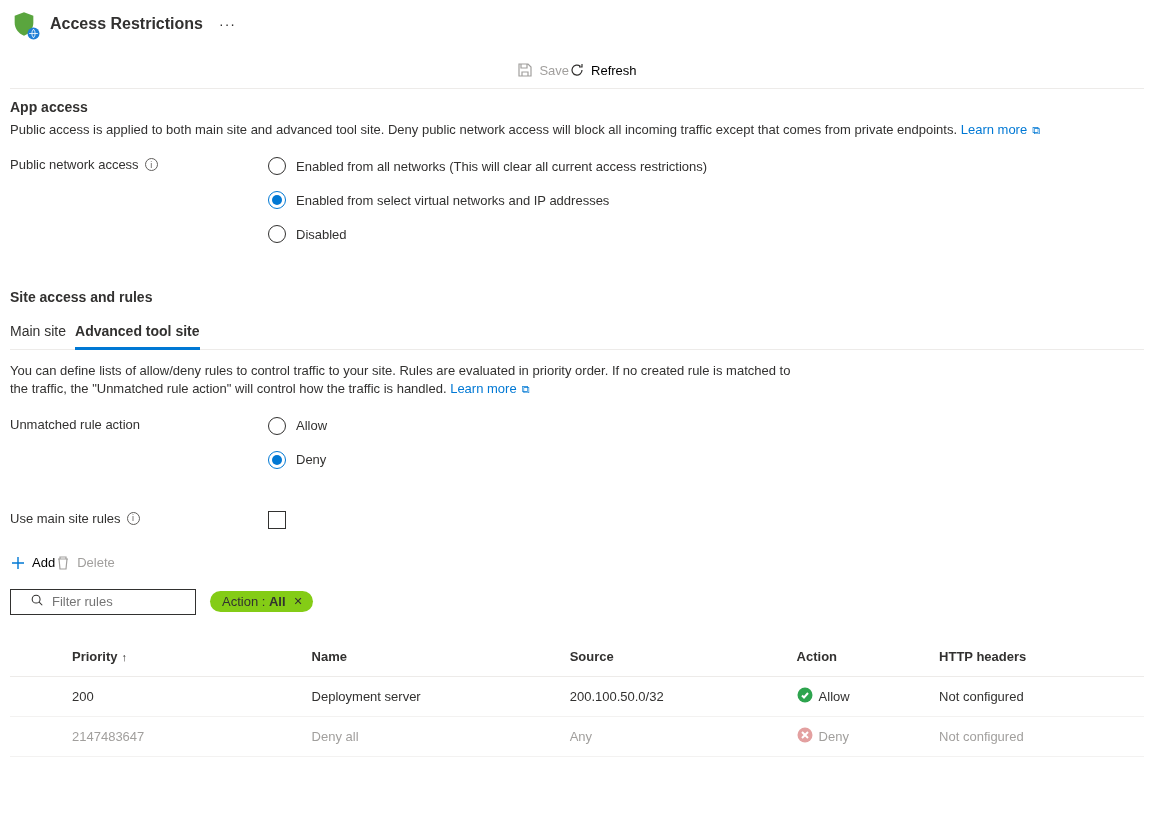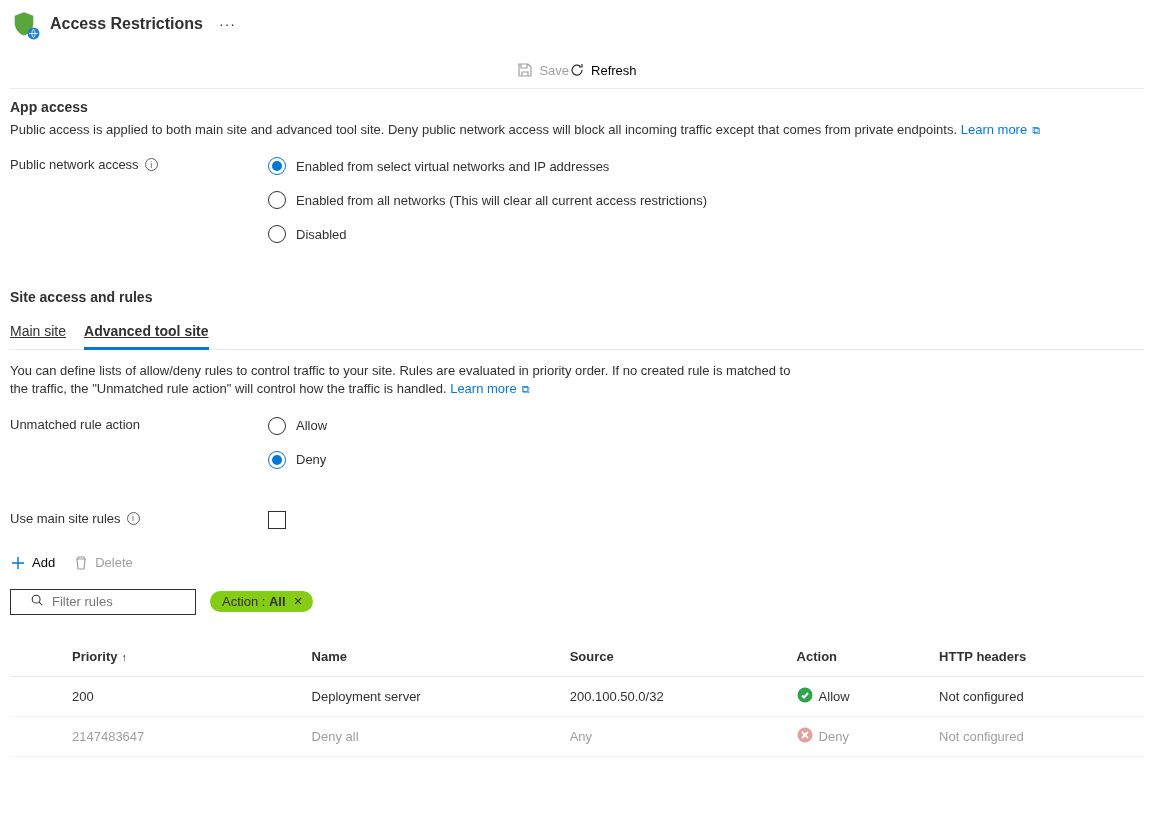--- a/index.html
+++ b/index.html
@@ -42,27 +42,27 @@
   .field-label { width: 258px; font-size: 13px; display:flex; align-items:center; gap:6px;}
   .info-ico { width:13px; height:13px; border:1px solid #605e5c; border-radius:50%; display:inline-flex; align-items:center; justify-content:center; font-size:9px; color:#605e5c; cursor:default;}
   .radio-stack { display:flex; flex-direction:column; gap:16px;}
   .radio { display:inline-flex; align-items:center; gap:10px; cursor:pointer;}
   .radio-circle {
     width:18px; height:18px; border:1px solid #323130; border-radius:50%;
     display:inline-flex; align-items:center; justify-content:center; background:#fff;
   }
   .radio.selected .radio-circle { border-color:#0078d4; }
   .radio.selected .radio-dot { width:10px; height:10px; background:#0078d4; border-radius:50%;}
-  .tabs { display:flex; gap:18px; border-bottom:1px solid #edebe9; margin-top:10px;text-decoration:underline;}
+  .tabs { display:flex; gap:9px; border-bottom:1px solid #edebe9; margin-top:10px;}
   .tab { padding:8px 0 8px; font-size:14px; cursor:pointer;}
   .tab.active { font-weight:600; border-bottom:3px solid #0078d4; margin-bottom:-1px;}
   .checkbox {
     width:18px; height:18px; border:1px solid #323130; background:#fff; cursor:pointer;
   }
-  .table-toolbar { display:flex; align-items:center; gap:18px; margin-top:24px;}
+  .table-toolbar { display:flex; align-items:center; margin-top:24px;}
   .filter-row { display:flex; align-items:center; gap:14px; margin-top:16px;}
   .filter-input {
     width:186px; height:26px; border:1px solid #323130;
     display:flex; align-items:center; padding:0 19px; gap:8px;
   }
   .filter-input input {
     border:none; outline:none; font:inherit; width:100%;
   }
   .chip {
     background:#84cc16; border-radius:12px; padding:3px 10px 3px 12px;
@@ -124,31 +124,31 @@
     <span>Learn more</span><span class="ext"> ⧉</span>
   </a>
 </p>
 
 <div class="field-row">
   <div class="field-label">
     <span>Public network access</span>
     <span class="info-ico">i</span>
   </div>
   <div class="radio-stack">
+    <label class="radio">
+      <span class="radio-circle">
+          <span class="radio-dot"></span>
+        </span>
+      <span>Enabled from all networks (This will clear all current access restrictions)</span>
+    </label>
     <label class="radio selected">
       <span class="radio-circle">
           <span class="radio-dot"></span>
         </span>
       <span>Enabled from select virtual networks and IP addresses</span>
-    </label>
-    <label class="radio">
-      <span class="radio-circle">
-          <span class="radio-dot"></span>
-        </span>
-      <span>Enabled from all networks (This will clear all current access restrictions)</span>
     </label>
     <label class="radio">
       <span class="radio-circle">
           <span class="radio-dot"></span>
         </span>
       <span>Disabled</span>
     </label>
   </div>
 </div>
 

